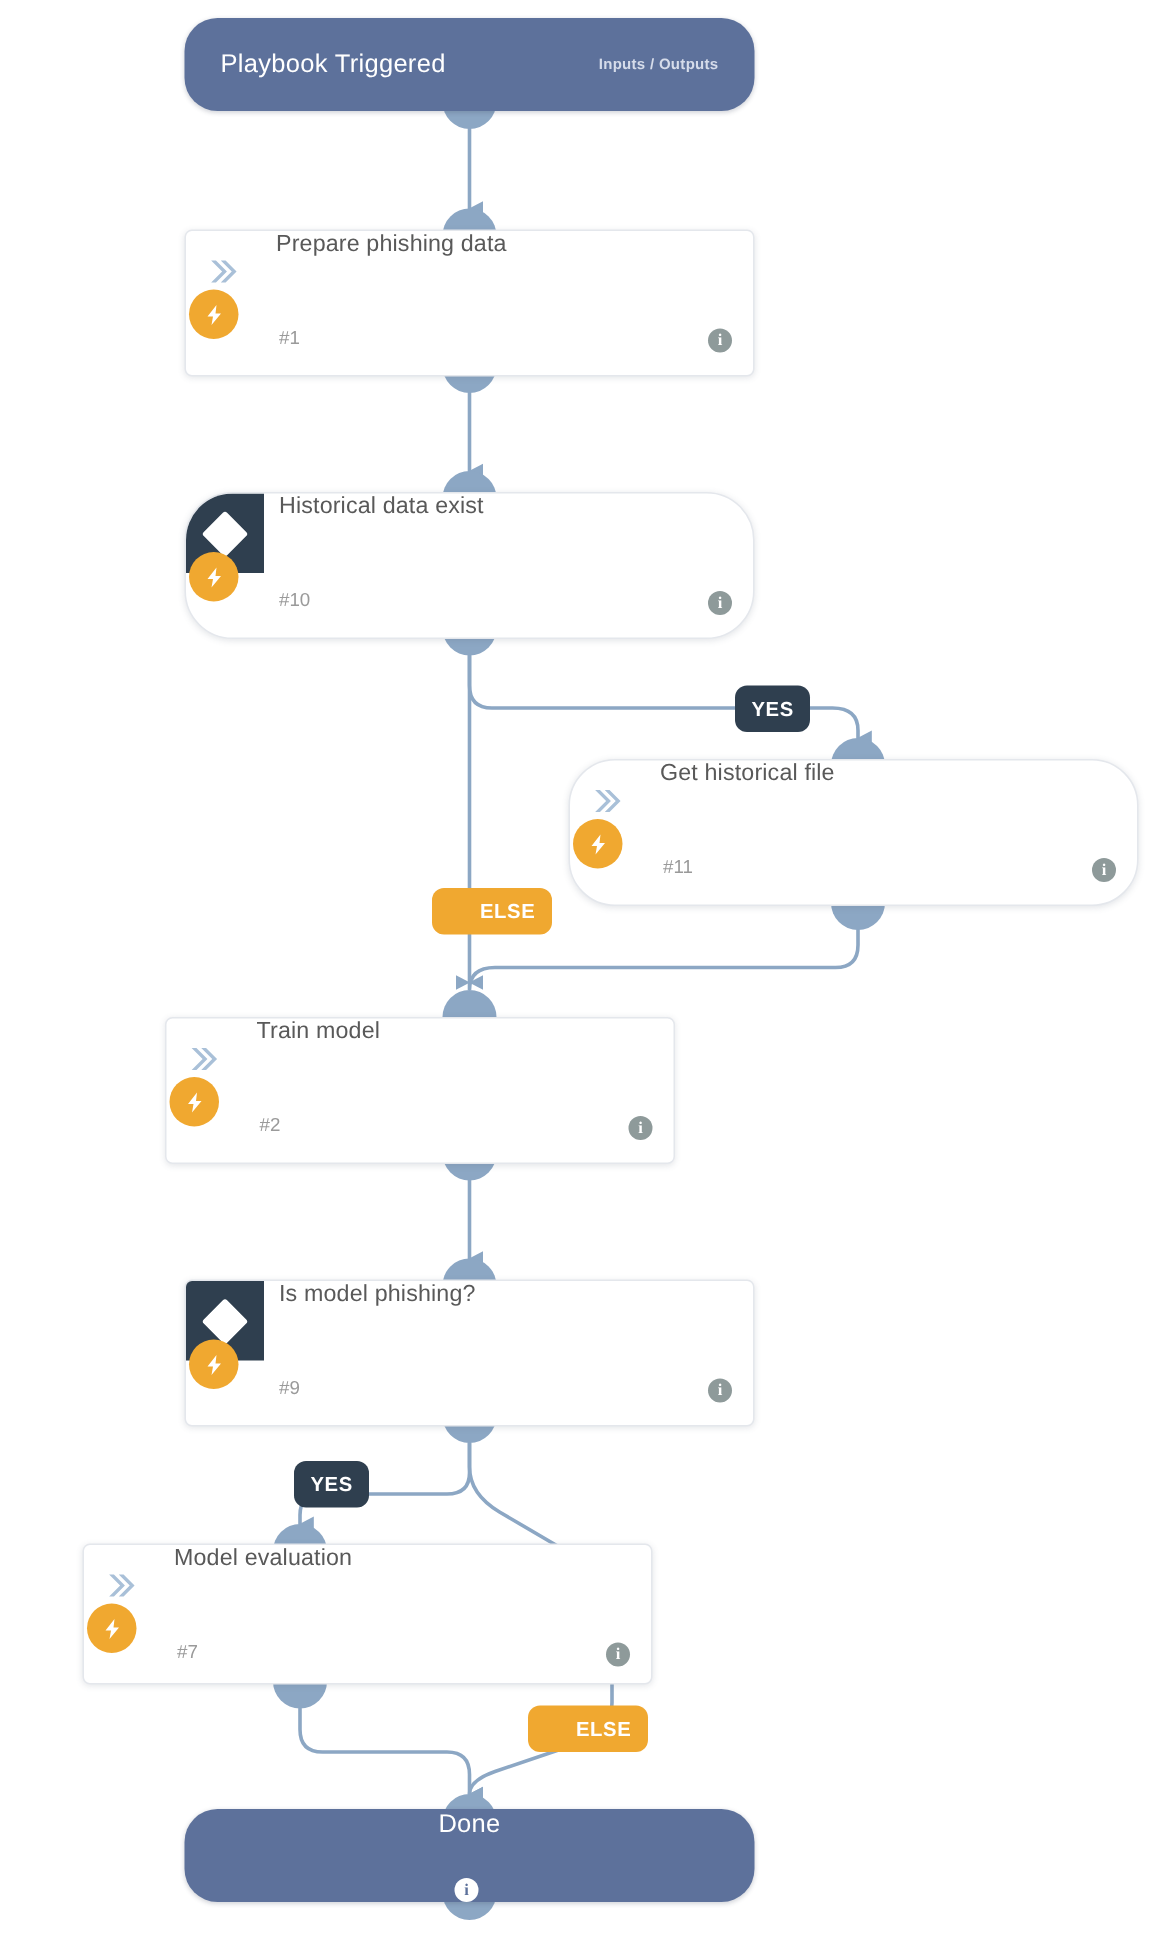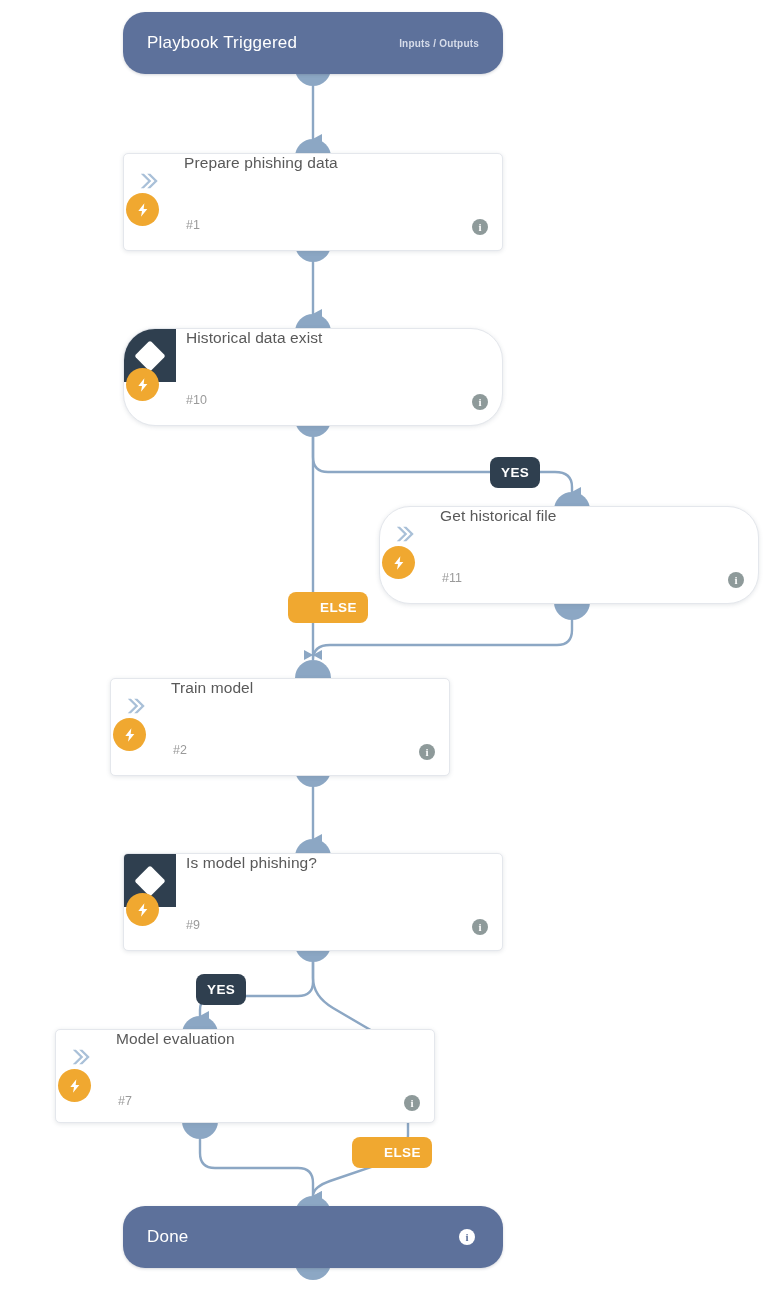--- a/index.html
+++ b/index.html
@@ -343,21 +343,21 @@
       <div class="bolt">
         <svg viewBox="0 0 24 24" aria-hidden="true">
             <path d="M14 2 L5 13.5 L10.5 13.5 L9 22 L18.5 10.5 L13 10.5 Z" fill="#ffffff"></path>
           </svg>
       </div>
       <div class="node-num">#7</div>
       <div class="info">i</div>
     </div>
   </div>
 
-  <div class="terminal" style="left:123px; top:1206px; width:380px; height:62px;">
+  <div class="terminal" style="left:123px; top:1206px; width:380px; height:62px;flex-direction:column;">
     <span class="t-title">Done</span>
     <span class="t-spacer"></span>
     <span class="info on-dark" style="position:static; margin-right:4px;">i</span>
   </div>
 
   <div class="blabel yes" style="left:490px; top:457px;">YES</div>
   <div class="blabel else" style="left:288px; top:592px;">ELSE</div>
   <div class="blabel yes" style="left:196px; top:974px;">YES</div>
   <div class="blabel else" style="left:352px; top:1137px;">ELSE</div>
 

